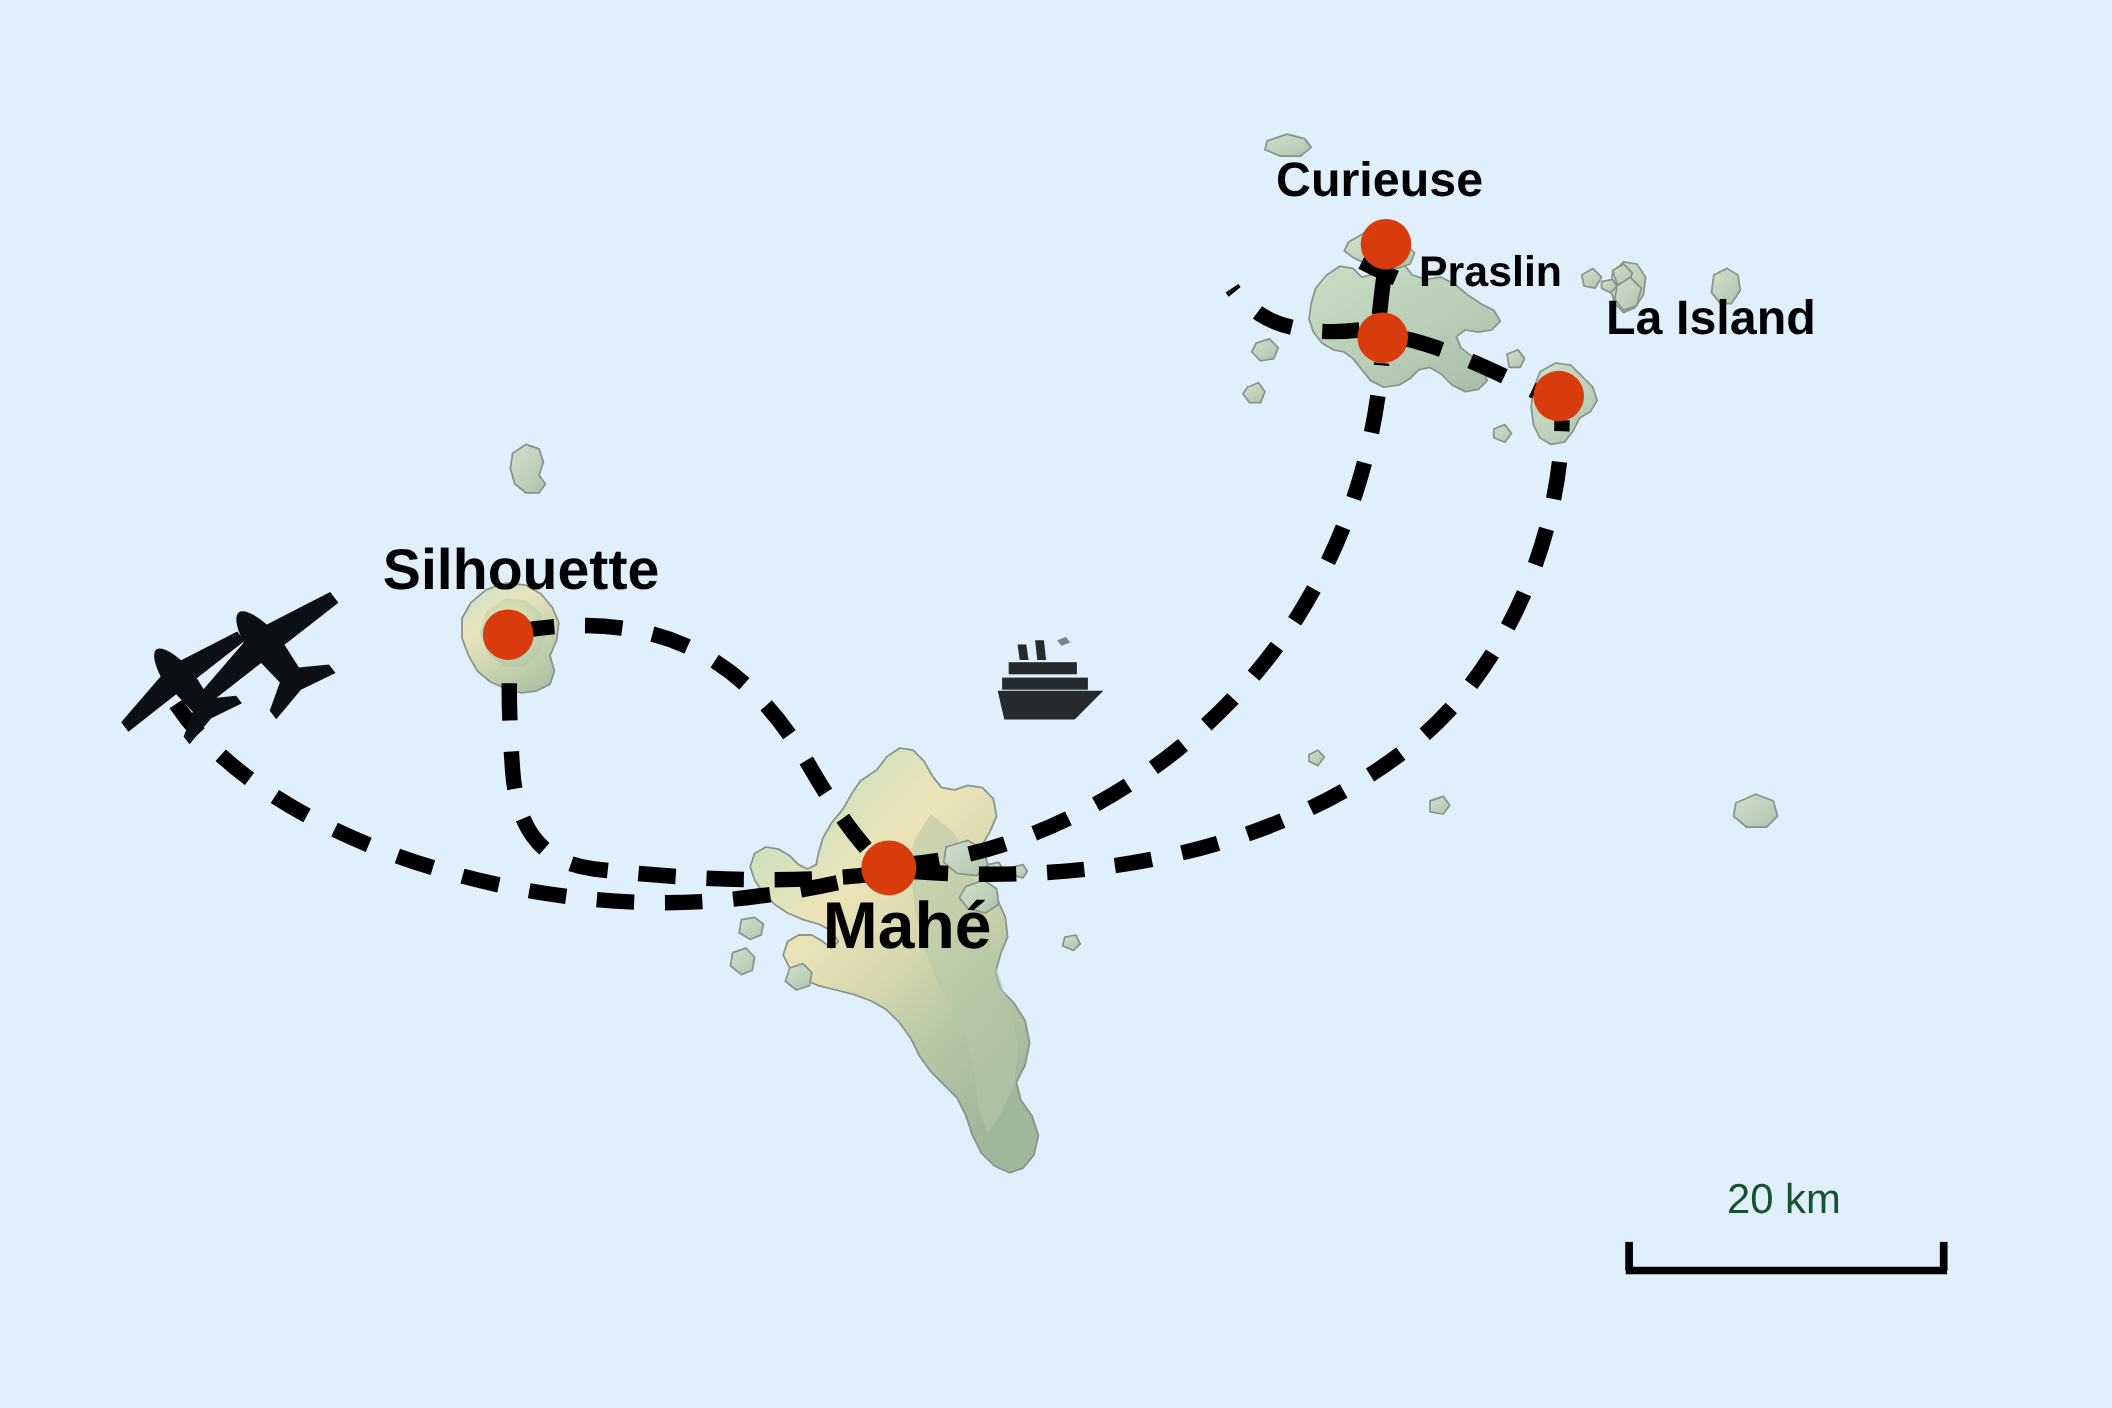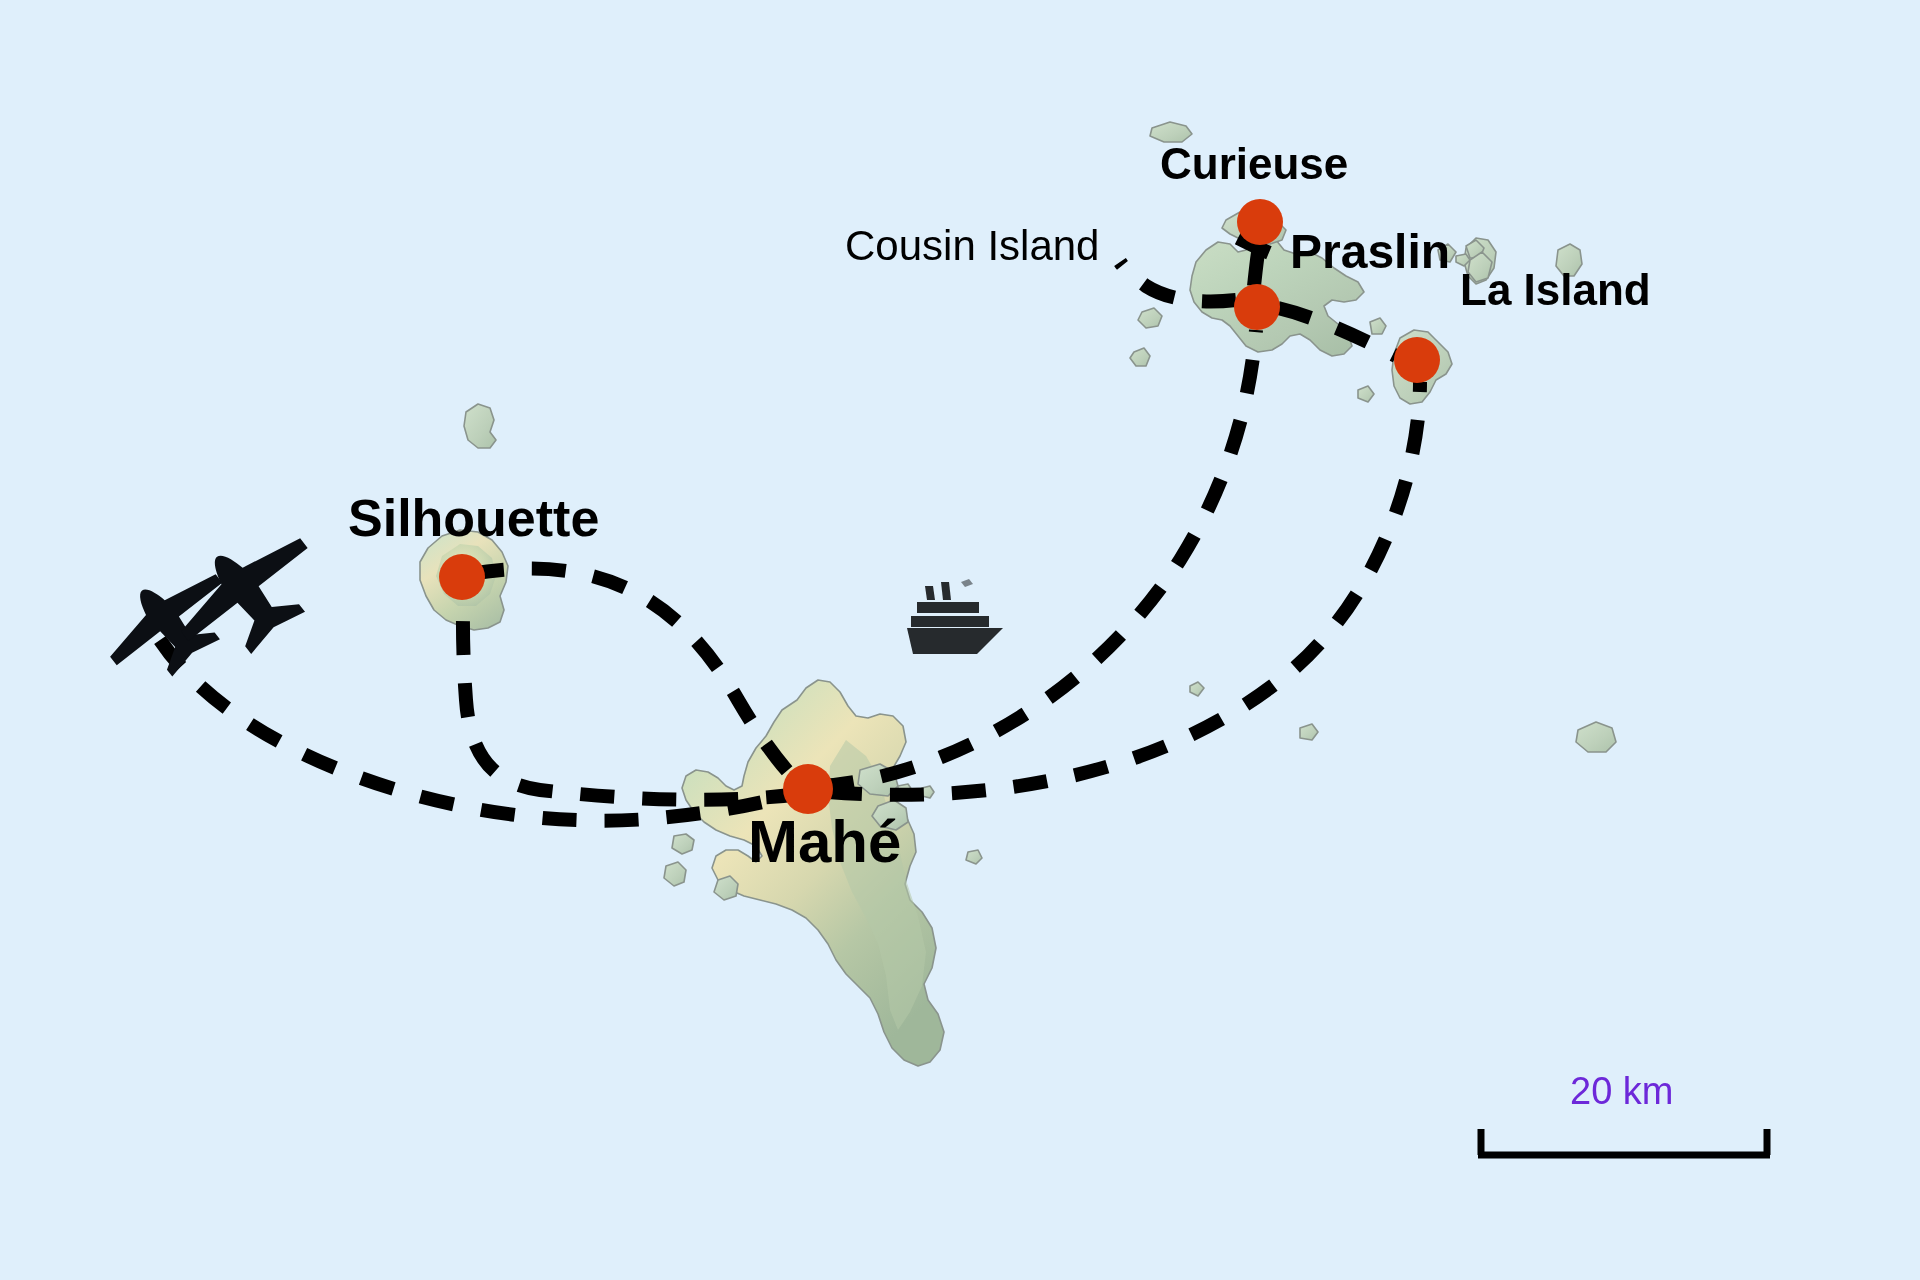--- a/index.html
+++ b/index.html
@@ -33,21 +33,21 @@
   .label-bold {
     font-weight: bold;
     text-align: center;
   }
   .label-regular {
     font-weight: normal;
   }
   .scale-label {
     position: absolute;
     font-family: "Liberation Sans", sans-serif;
-    color: #6d28d9;
+    color: #14532d;
     white-space: nowrap;
     font-size: 38px;
     font-weight: normal;
   }
 </style>
 </head>
 <body>
 
 <div id="map-root">
 
@@ -232,25 +232,24 @@
 
     <g stroke="#000000" stroke-width="7" fill="none">
       <line x1="1478" y1="1155" x2="1770" y2="1155"></line>
       <line x1="1481" y1="1129" x2="1481" y2="1155"></line>
       <line x1="1767" y1="1129" x2="1767" y2="1155"></line>
     </g>
   </svg>
 
   <div class="map-label label-bold" style="left:1160px; top:142px; font-size:44px;">Curieuse</div>
 
-  <div class="map-label label-bold" style="left:1290px; top:228px; font-size:48px;">Praslin</div>
+  <div class="map-label label-bold" style="left:1290px; top:228px; font-size:39px;">Praslin</div>
 
   <div class="map-label label-bold" style="left:1460px; top:268px; font-size:44px;">La Island</div>
 
-  <div class="map-label label-regular" style="left:845px; top:225px; font-size:42px;">Cousin Island</div>
 
   <div class="map-label label-bold" style="left:348px; top:492px; font-size:52px;">Silhouette</div>
 
   <div class="map-label label-bold" style="left:748px; top:812px; font-size:60px;">Mahé</div>
 
   <div class="scale-label" style="left:1570px; top:1070px;">20 km</div>
 
 </div>
 
 </body></html>

